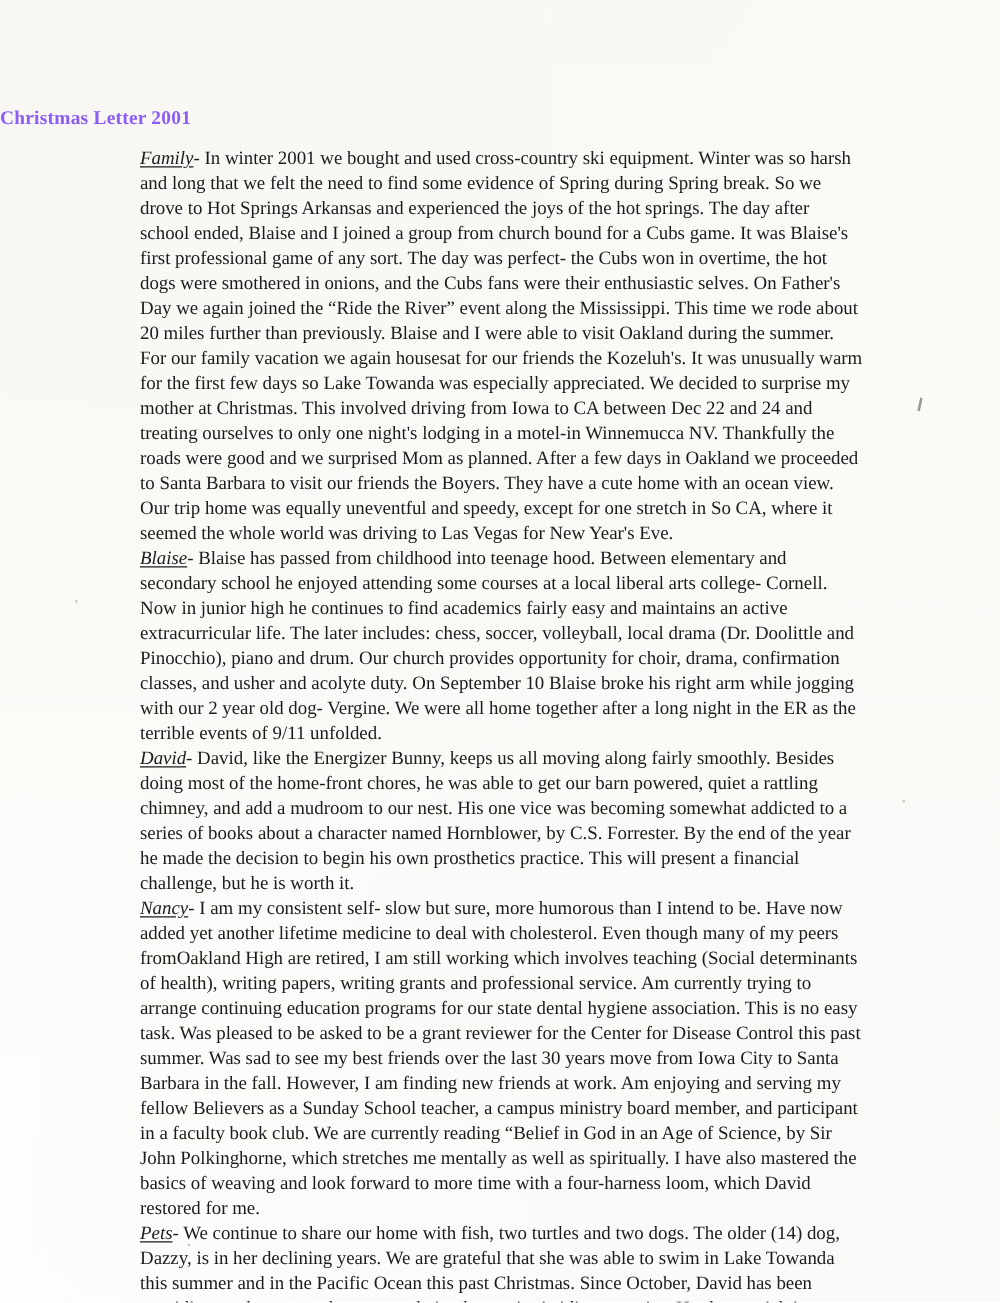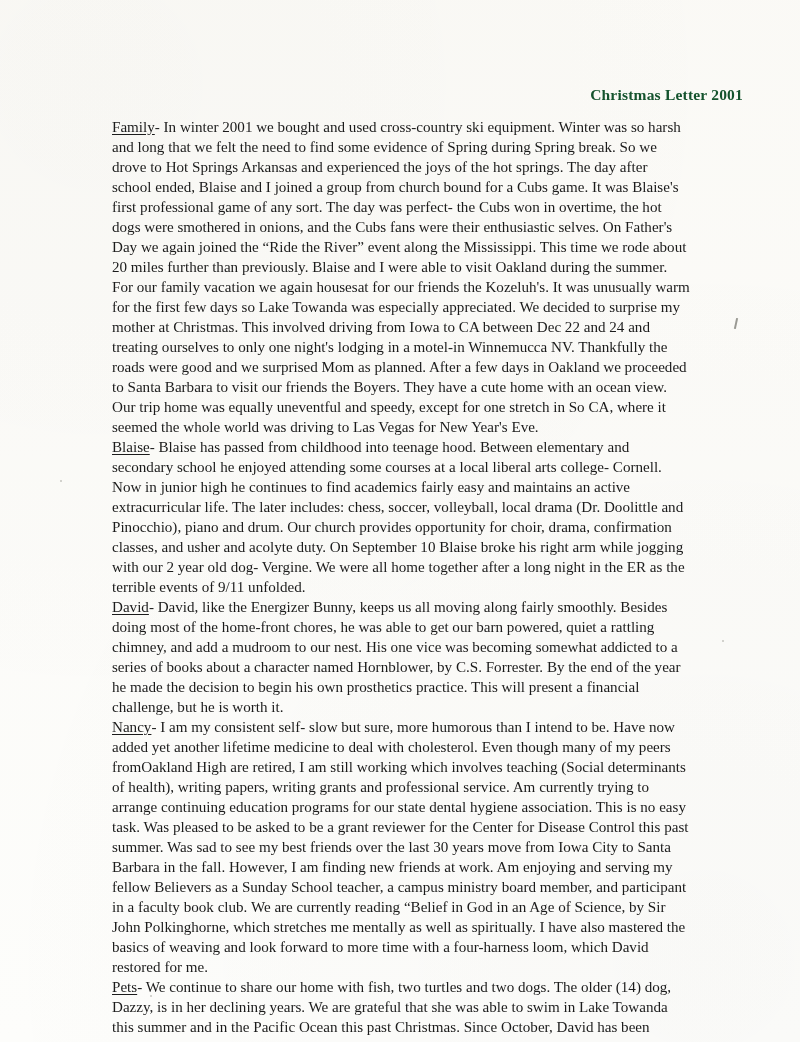--- a/index.html
+++ b/index.html
@@ -31,43 +31,44 @@
       radial-gradient(circle at 12% 8%, rgba(0,0,0,0.012), rgba(0,0,0,0) 60%),
       radial-gradient(circle at 88% 92%, rgba(0,0,0,0.015), rgba(0,0,0,0) 65%),
       linear-gradient(180deg, rgba(250,249,245,0.9), rgba(253,253,251,0.6));
     pointer-events: none;
   }
   .doc-title {
     position: absolute;
     top: 86px;
     left: 0;
     width: 743px;
-    text-align: right;
+    text-align: left;
     font-weight: bold;
     font-size: 15.5px;
     letter-spacing: 0.2px;
-    color: #14532d;
+    color: #8b5cf6;
   }
   .body-text {
     position: absolute;
     top: 117px;
     left: 112px;
     width: 578px;
     font-size: 15.1px;
     line-height: 20.0px;
     text-align: left;
     color: #1b1b1b;
   }
   .para {
     margin: 0;
     text-indent: 0;
   }
   .section-label {
     text-decoration: underline;
     text-underline-offset: 2px;
+    font-style: italic;
   }
   .speck {
     position: absolute;
     background: #9a9a92;
     border-radius: 50%;
     opacity: 0.55;
     pointer-events: none;
   }
   .mark-right {
     position: absolute;

